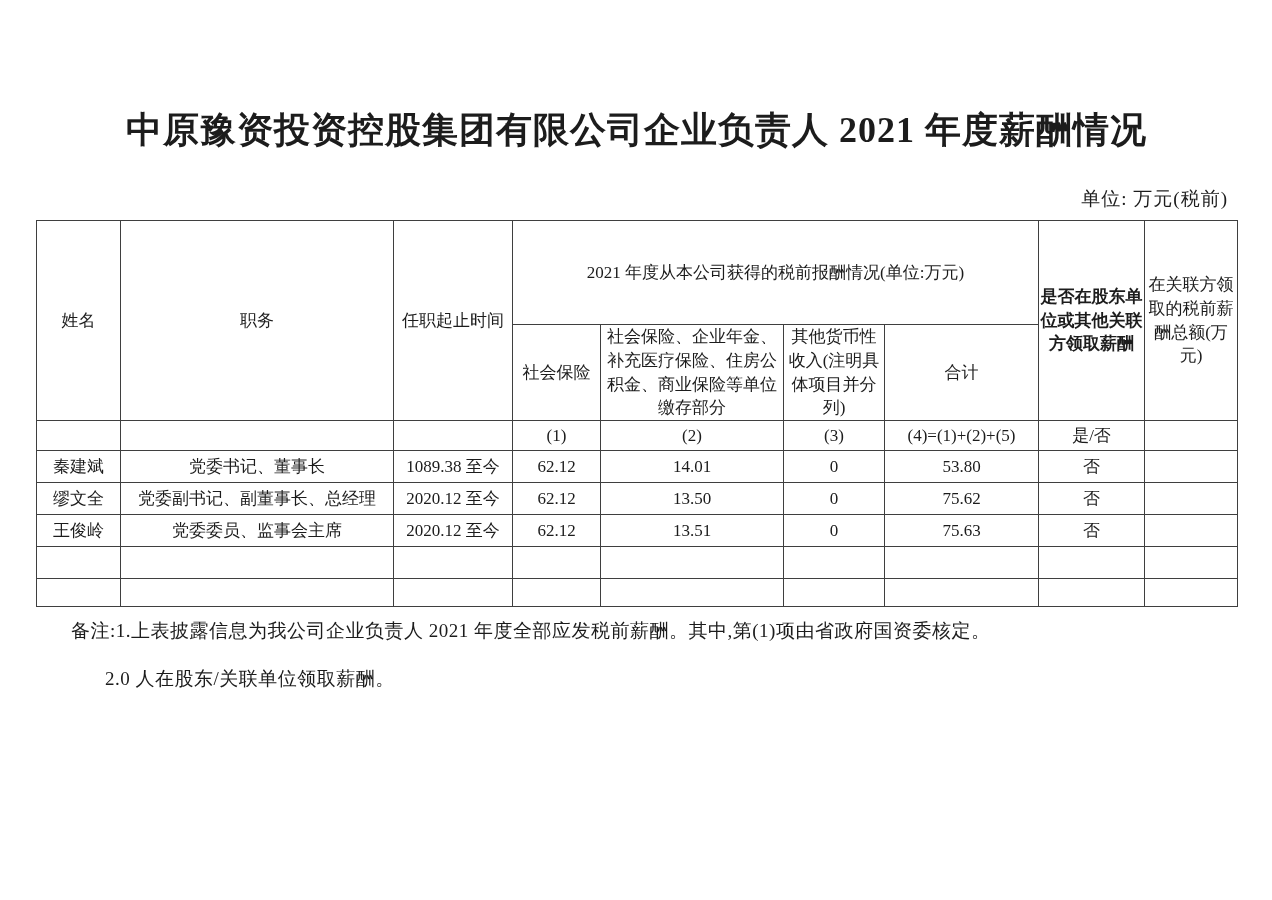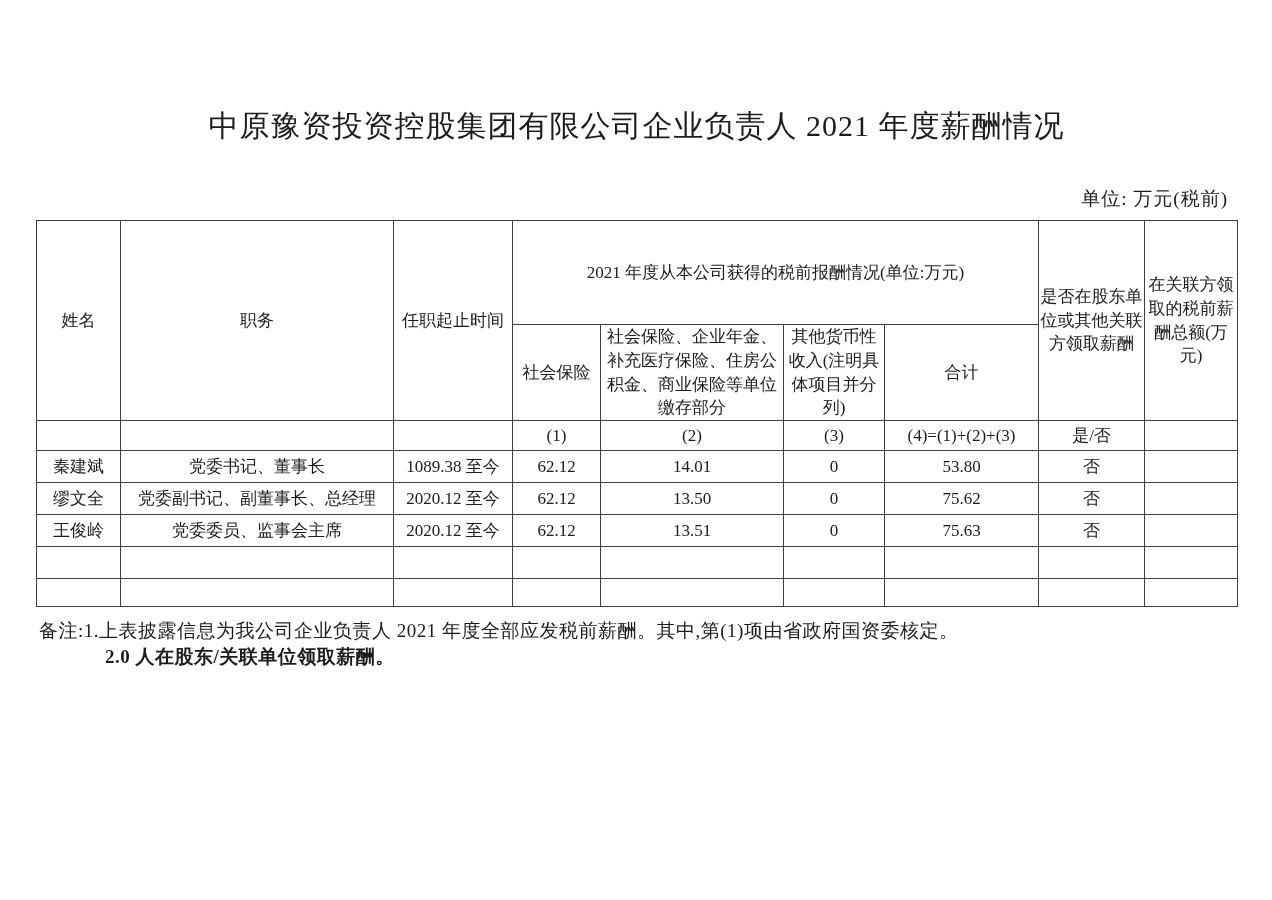--- a/index.html
+++ b/index.html
@@ -13,22 +13,22 @@
     position: relative;
     font-family: "Liberation Serif", "DejaVu Serif", serif;
     color: #1c1c1c;
   }
   .doc-title {
     position: absolute;
     top: 106px;
     left: 36px;
     width: 1201px;
     text-align: center;
-    font-size: 30px;
-    font-weight: normal;
+    font-size: 36px;
+    font-weight: bold;
     letter-spacing: 1px;
     white-space: nowrap;
   }
   .unit-label {
     position: absolute;
     top: 186px;
     right: 44px;
     font-size: 19px;
     letter-spacing: 1px;
     text-align: center;
@@ -46,37 +46,37 @@
     vertical-align: middle;
     font-size: 17px;
     line-height: 1.4;
     padding: 0;
     overflow: hidden;
     word-break: break-all;
   }
   .pad-tenure   { padding: 0 14px; }
   .pad-social   { padding: 0 4px;  }
   .pad-other    { padding: 0 13px; }
-  .pad-shareh   { padding: 0 9px;  }
+  .pad-shareh   { padding: 0 9px; font-weight: bold;  }
   .pad-related  { padding: 0 11px; }
   tr.r-grouphead  { height: 104px; }
   tr.r-subhead    { height: 96px; }
   tr.r-numbering  { height: 30px; }
   tr.r-data       { height: 32px; padding-left: 20px; }
   tr.r-empty1     { height: 32px; }
   tr.r-empty2     { height: 28px; }
   .notes {
     position: absolute;
     left: 39px;
     top: 618px;
     font-size: 19px;
     letter-spacing: 0.5px;
   }
-  .note-line1 { white-space: nowrap; }
-  .note-line2 { margin-left: 66px; white-space: nowrap; font-weight: bold; }
+  .note-line1 { white-space: nowrap; margin-left: 32px; }
+  .note-line2 { margin-top: 22px; margin-left: 66px; white-space: nowrap; }
 </style>
 </head>
 <body>
 
 <div class="doc-title">中原豫资投资控股集团有限公司企业负责人 2021 年度薪酬情况</div>
 
 <div class="unit-label">单位: 万元(税前)</div>
 
 <table class="salary-table">
   <colgroup>
@@ -105,21 +105,21 @@
       <td class="pad-other">其他货币性收入(注明具体项目并分列)</td>
       <td>合计</td>
     </tr>
     <tr class="r-numbering">
       <td></td>
       <td></td>
       <td></td>
       <td>(1)</td>
       <td>(2)</td>
       <td>(3)</td>
-      <td>(4)=(1)+(2)+(3)</td>
+      <td>(4)=(1)+(2)+(5)</td>
       <td>是/否</td>
       <td></td>
     </tr>
     <tr class="r-data">
       <td>秦建斌</td>
       <td>党委书记、董事长</td>
       <td>1089.38 至今</td>
       <td>62.12</td>
       <td>14.01</td>
       <td>0</td>

